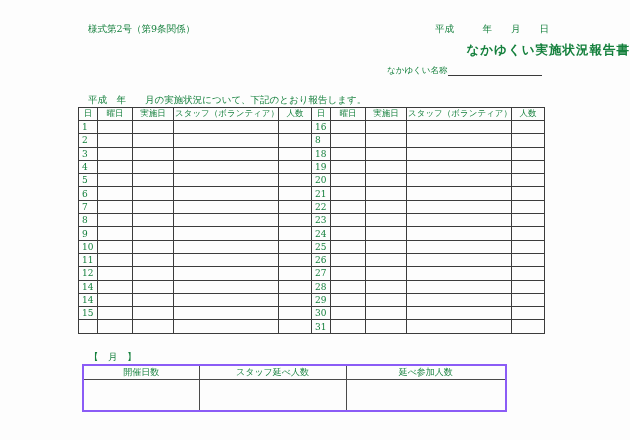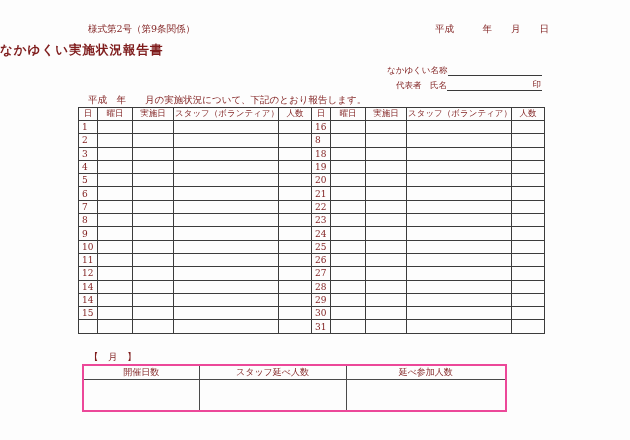--- a/index.html
+++ b/index.html
@@ -2,34 +2,34 @@
 <html><head>
 <meta charset="utf-8">
 <style>
   * { margin:0; padding:0; box-sizing:border-box; }
   html,body { background:#e8e8e8; }
   .page {
     position:relative;
     width:630px; height:440px;
     background:#fdfdfd;
     font-family:"DejaVu Serif","Liberation Serif",serif;
-    color:#7f1d1d;
+    color:#15803d;
     overflow:hidden;
   }
   .form-number {
     position:absolute; left:88px; top:23px;
     font-size:9.5px; white-space:pre;
   }
   .date-top {
     position:absolute; right:81px; top:23px;
     font-size:9.5px; white-space:pre;margin-left:8px;
   }
   .doc-title {
     position:absolute; left:0; right:0; top:42px;
-    text-align:left;
+    text-align:right;
     font-family:"DejaVu Sans","Liberation Sans",sans-serif;
     font-weight:bold; font-size:12.5px; letter-spacing:1px;
   }
   .name-line {
     position:absolute; display:flex; align-items:center;
     font-size:8.5px;
   }
   .name-line .lbl { white-space:pre; line-height:11px; }
   .name-line .fill-line { flex:1; border-bottom:1px solid #3a3a3a; height:11px; }
   .name-line .seal { border-bottom:1px solid #3a3a3a; line-height:11px; padding:0 1px; }
@@ -54,46 +54,41 @@
   .main-table td { height:13.3px; }
   .main-table td.day-cell {
     font-size:9px; text-align:left; padding-left:3px;
   }
   .month-label {
     position:absolute; left:89px; top:351px;
     font-size:9.5px; white-space:pre;
   }
   .summary-table {
     position:absolute; left:82px; top:364px; width:423px;
-    border:2px solid #ec4899;
+    border:2px solid #8b5cf6;
   }
   .summary-table th, .summary-table td { border:1px solid #4a4a4a; font-weight:normal; }
   .summary-table th { height:13px; font-size:9px; text-align:center; }
   .summary-table td { height:31px; }
 </style>
 </head>
 <body>
 
 <div class="page">
 
   <div class="form-number">様式第2号（第9条関係）</div>
   <div class="date-top">平成　　　年　　月　　日</div>
 
   <div class="doc-title">なかゆくい実施状況報告書</div>
 
   <div class="name-line name-1">
     <span class="lbl">なかゆくい名称</span>
     <span class="fill-line"></span>
   </div>
 
-  <div class="name-line name-2">
-    <span class="lbl">代表者　氏名</span>
-    <span class="fill-line"></span>
-    <span class="seal">印</span>
-  </div>
 
   <div class="statement">平成　年　　月の実施状況について、下記のとおり報告します。</div>
 
   <table class="main-table">
     <colgroup>
       <col style="width:19px">
         <col style="width:35px">
         <col style="width:41px">
         <col style="width:105px">
         <col style="width:33px">

